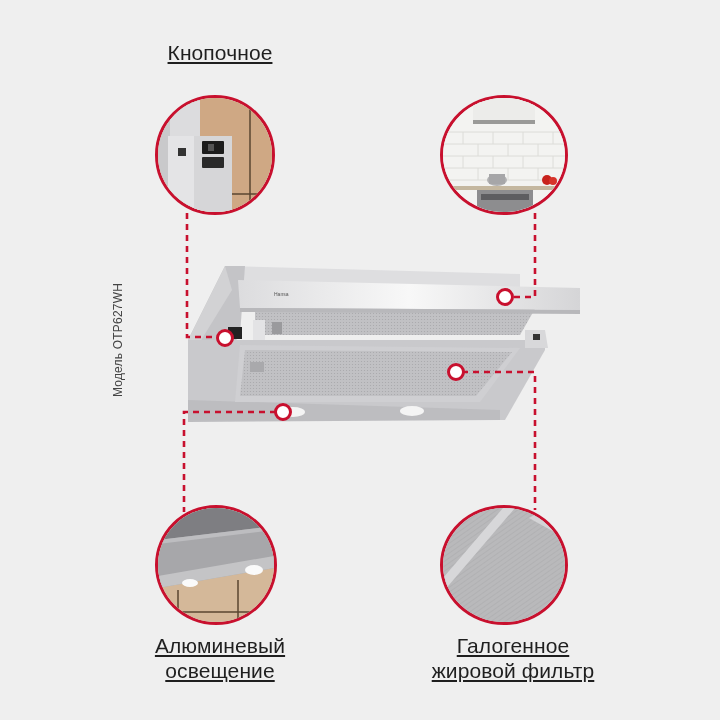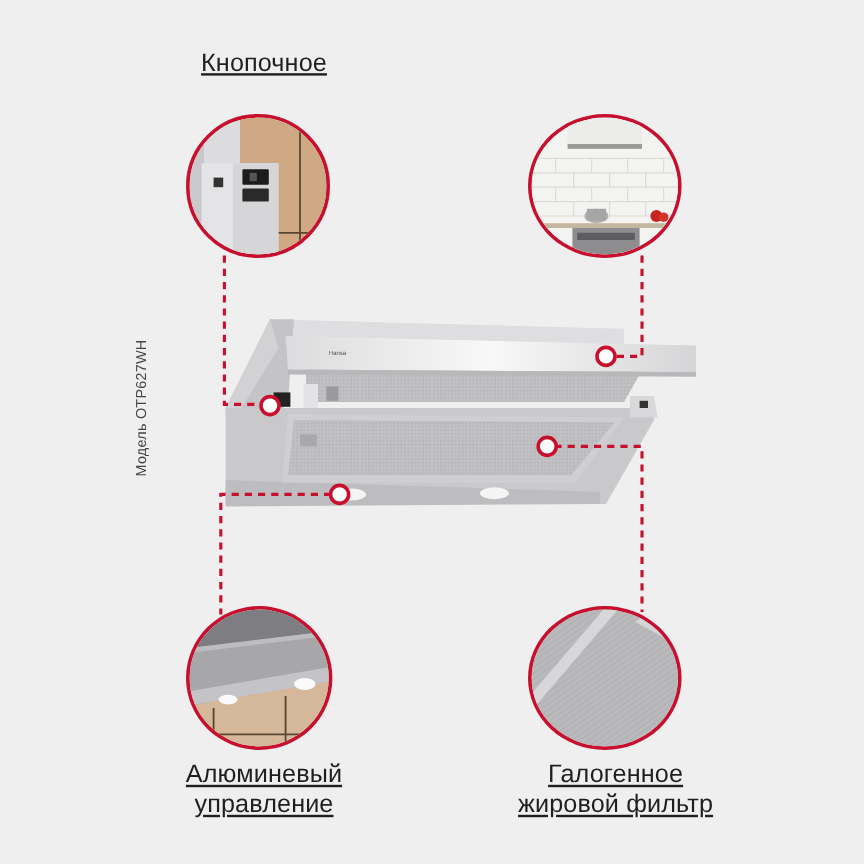--- a/index.html
+++ b/index.html
@@ -33,21 +33,21 @@
 
 <div class="stage">
 
   <div class="label" style="left:130px; top:40px; width:180px;">
     <span>Кнопочное</span>
   </div>
   <div class="label" style="left:398px; top:40px; width:210px;">
   </div>
   <div class="label" style="left:130px; top:633px; width:180px;">
     <span>Алюминевый</span>
-    <span>управление</span>
+    <span>освещение</span>
   </div>
   <div class="label" style="left:408px; top:633px; width:210px;">
     <span>Галогенное</span>
     <span>жировой фильтр</span>
   </div>
 
   <div class="model">Модель OTP627WH</div>
 
   <div class="circle" style="left:155px; top:95px; width:120px; height:120px;">
     <svg width="114" height="114" viewBox="0 0 114 114">

